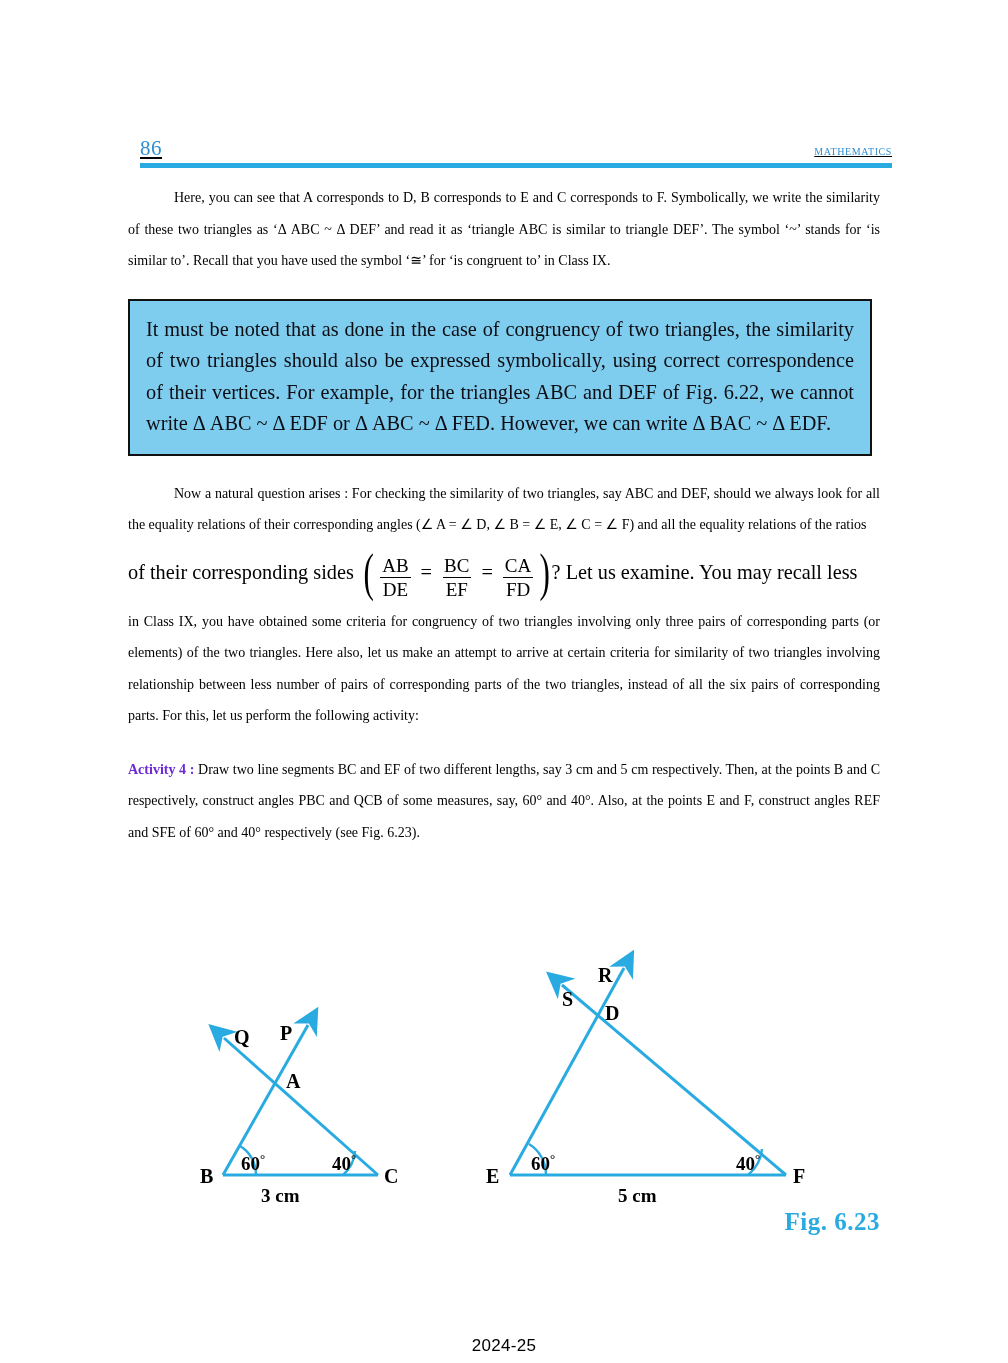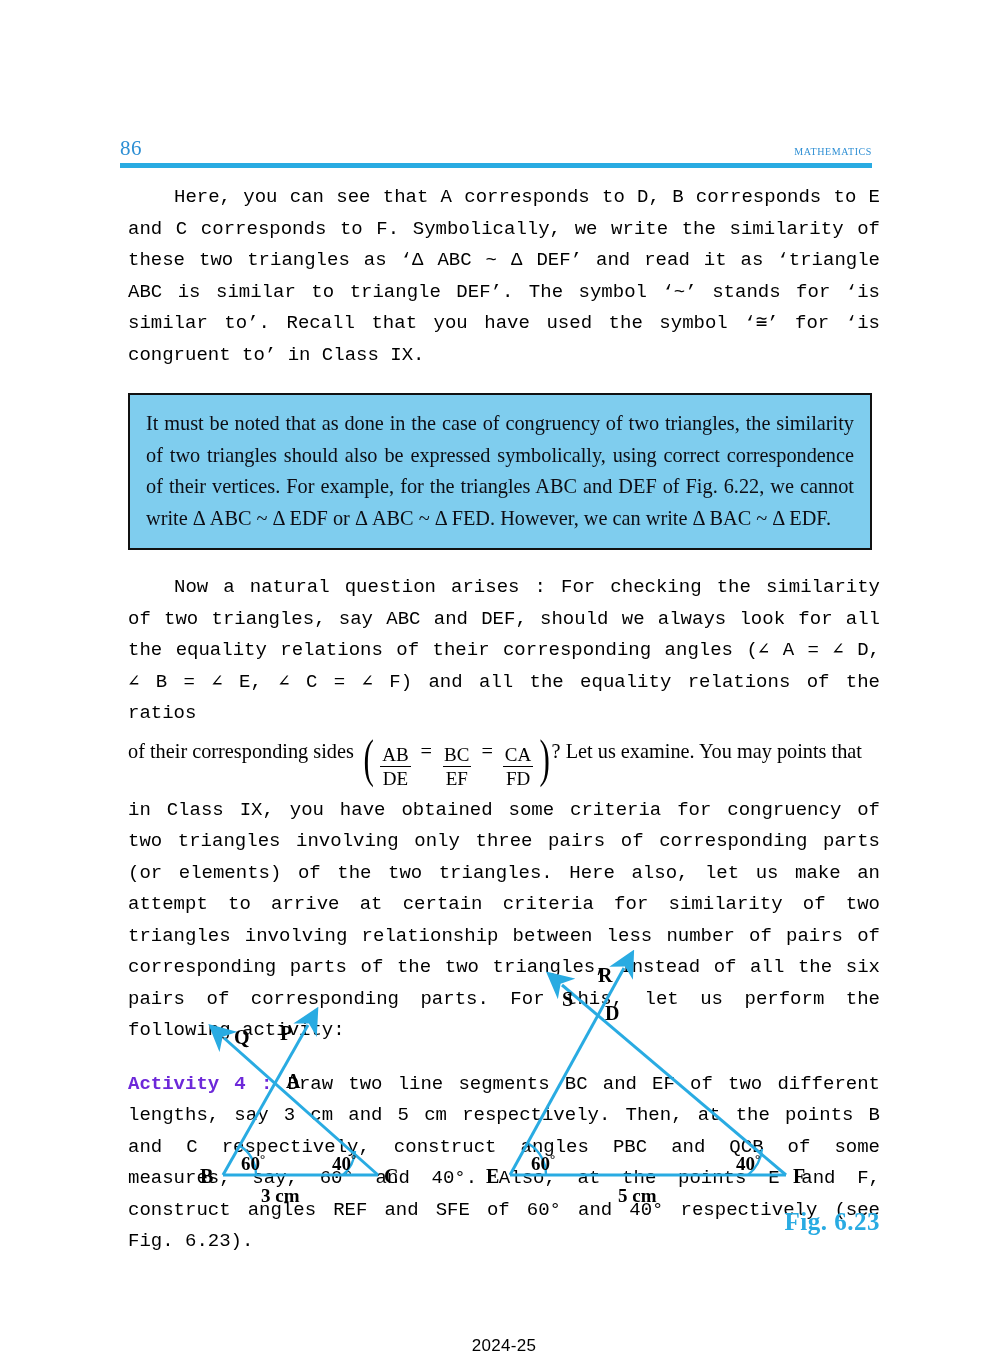--- a/index.html
+++ b/index.html
@@ -19,24 +19,25 @@
   .page {
     position: absolute;
     left: 0; top: 0;
     width: 1008px;
     height: 1363px;
   }
 
   
   .header {
     position: absolute;
-    left: 120px;
+    left: 140px;
     top: 136px;
     width: 752px;
     height: 34px;
+    text-decoration: underline;
   }
   .header-row {
     display: flex;
     align-items: baseline;
     justify-content: space-between;
     height: 26px;
   }
   .page-number {
     font-family: "Liberation Serif", serif;
     font-size: 21px;
@@ -62,26 +63,25 @@
 
   
   .content {
     position: absolute;
     left: 128px;
     top: 182px;
     width: 752px;
   }
   p.body {
     margin: 0 0 0 0;
-    font-size: 19px;
+    font-size: 14px;
     line-height: 31.5px;
     text-align: justify;
     text-justify: inter-word;
     color: #000000;
-    font-family: Liberation Mono, monospace;
   }
   p.body.indent { text-indent: 46px; }
 
   
   .callout {
     margin: 22px 0 6px 0;
     border: 2px solid #111111;
     background: #7FCDEE;
     padding: 13px 16px 14px 16px;
     box-sizing: border-box;
@@ -93,20 +93,21 @@
     line-height: 31.5px;
     text-align: justify;
     color: #0d0d14;
   }
 
   
   .mathline {
     font-size: 20.3px;
     line-height: 31.5px;
     display: flex;
+    align-items: center;
     flex-wrap: nowrap;
     white-space: nowrap;
     margin-top: 6px;
   }
   .paren {
     font-size: 52px;
     line-height: 0.9;
     font-family: "Liberation Serif", serif;
     font-weight: 300;
     transform: scaleX(0.6);
@@ -222,21 +223,21 @@
       <span class="frac">
         <span class="num">BC</span>
         <span class="den">EF</span>
       </span>
       <span class="eqsign">=</span>
       <span class="frac">
         <span class="num">CA</span>
         <span class="den">FD</span>
       </span>
       <span class="paren">)</span>
-      <span>? Let us examine. You may points that</span>
+      <span>? Let us examine. You may recall less</span>
     </div>
 
     <p class="body" style="margin-top:6px;">in Class IX, you have obtained some criteria for congruency of two triangles involving only three pairs of corresponding parts (or elements) of the two triangles. Here also, let us make an attempt to arrive at certain criteria for similarity of two triangles involving relationship between less number of pairs of corresponding parts of the two triangles, instead of all the six pairs of corresponding parts. For this, let us perform the following activity:</p>
 
     <p class="body" style="margin-top:22px;"><span class="activity-label">Activity 4 :</span><span> Draw two line segments BC and EF of two different lengths, say 3 cm and 5 cm respectively. Then, at the points B and C respectively, construct angles PBC and QCB of some measures, say, 60° and 40°. Also, at the points E and F, construct angles REF and SFE of 60° and 40° respectively (see Fig. 6.23).</span></p>
   </div>
 
   <div class="figure">
     <svg width="752" height="260" viewBox="0 0 752 260">
       <defs>

